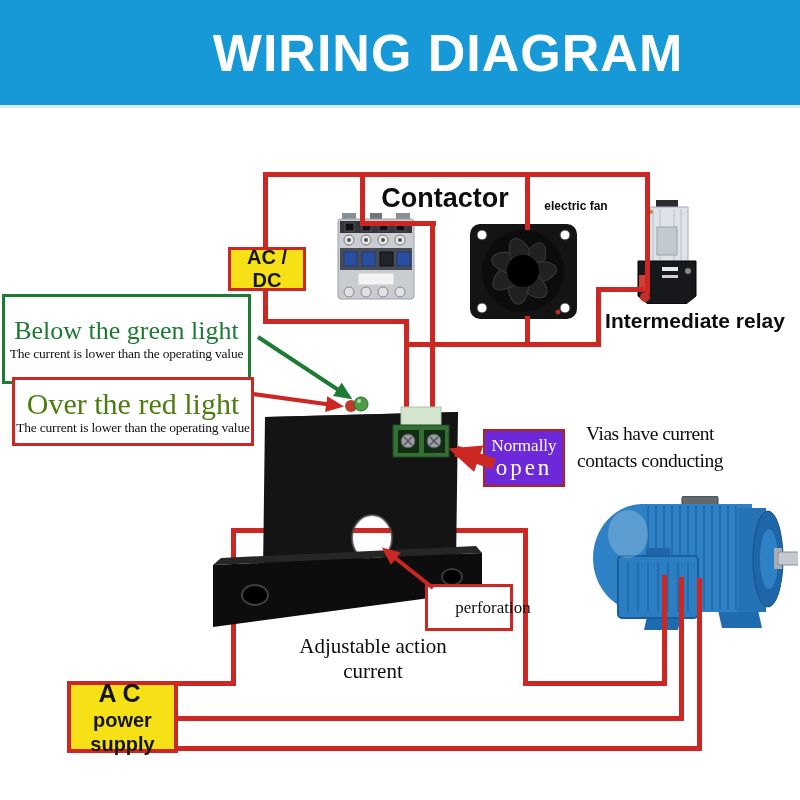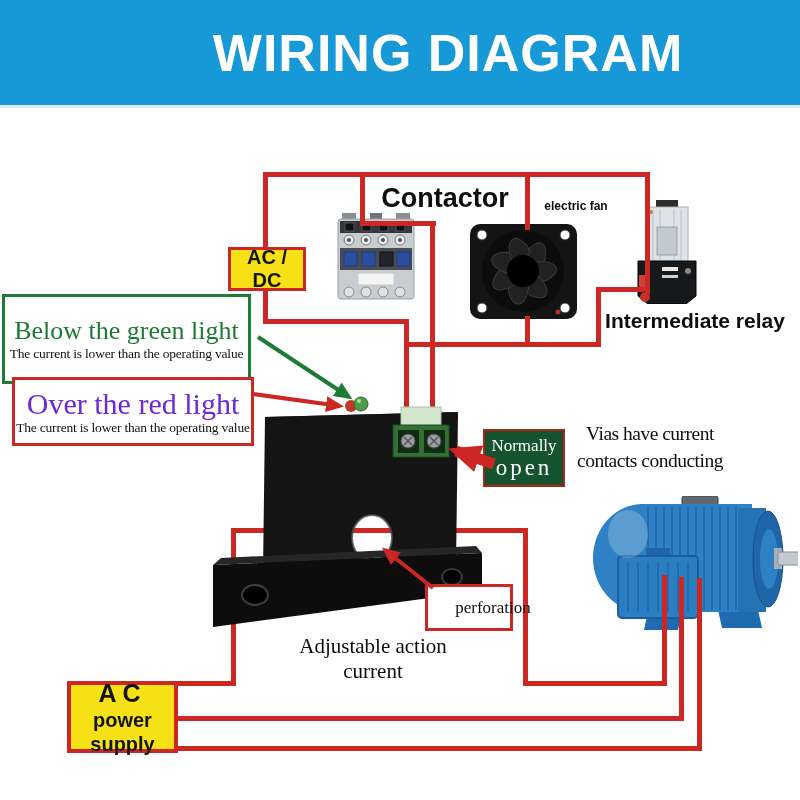--- a/index.html
+++ b/index.html
@@ -16,24 +16,24 @@
   .serif{font-family:"Liberation Serif",serif;}
   .label{position:absolute;z-index:5;color:#0d0d0d;}
 
   .box{position:absolute;z-index:5;box-sizing:border-box;display:flex;flex-direction:column;
        align-items:center;justify-content:center;text-align:center;}
   .yellow{background:#f5e115;border:3px solid #cc2723;}
   .callout{background:#ffffff;white-space:nowrap;}
   .callout-green{border:3px solid #1e7b34;}
   .callout-red{border:3px solid #cc2723;}
   .callout-title-green{color:#1d7a33;font-size:26px;line-height:30px;}
-  .callout-title-red{color:#6d28d9;font-size:30px;line-height:33px;}
+  .callout-title-red{color:#4d7c0f;font-size:30px;line-height:33px;}
   .callout-sub{color:#111;font-size:13.5px;letter-spacing:-0.2px;}
 
-  .no-box{background:#14532d;border:2px solid #b02318;color:#fff;}
+  .no-box{background:#6d28d9;border:2px solid #b02318;color:#fff;}
   .no-line1{font-size:17px;line-height:19px;}
   .no-line2{font-size:23px;line-height:25px;letter-spacing:3px;}
 
   .perf-box{background:#ffffff;border:3px solid #cc2723;font-size:17px;color:#111;}
 
   .acdc-text{font-size:20px;font-weight:600;color:#151515;}
   .ac1{font-size:25px;font-weight:bold;letter-spacing:6px;color:#141414;}
   .ac2{font-size:21px;font-weight:bold;color:#141414;transform:scaleX(.95);}
 
   #overlay{position:absolute;left:0;top:0;z-index:6;pointer-events:none;}

